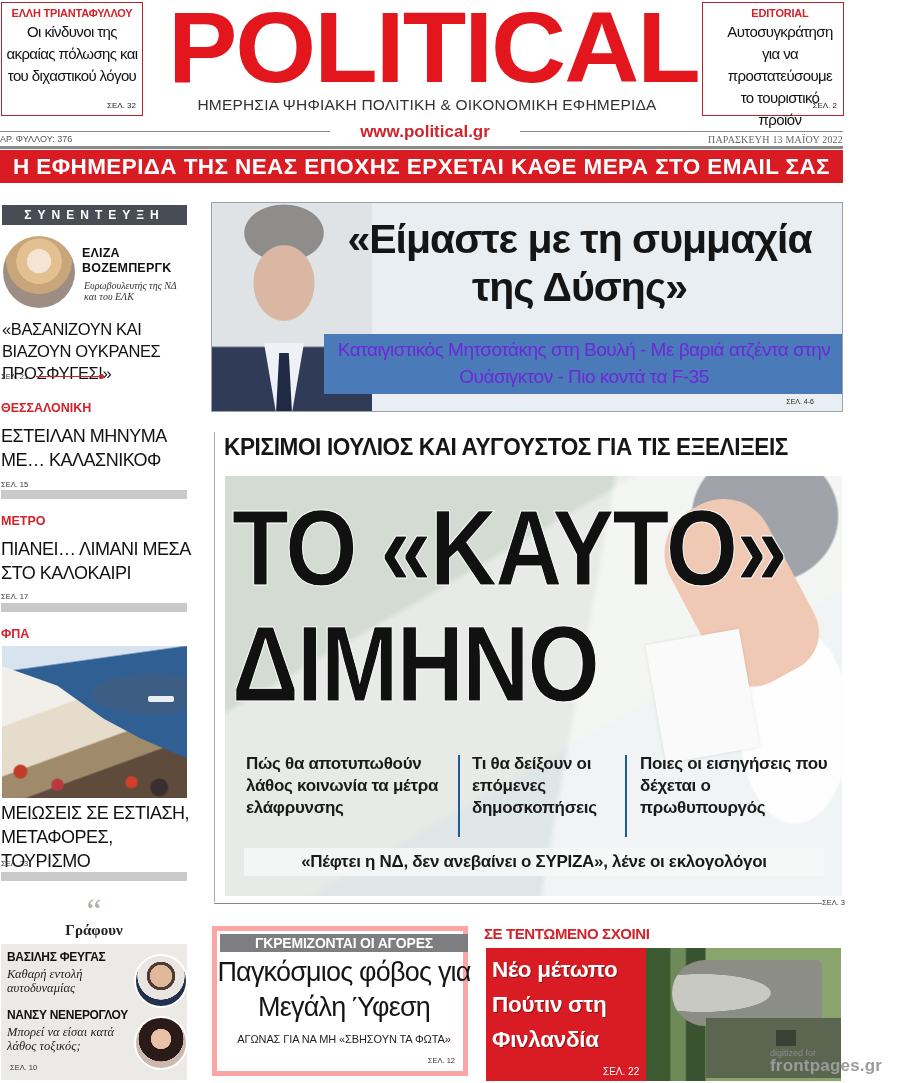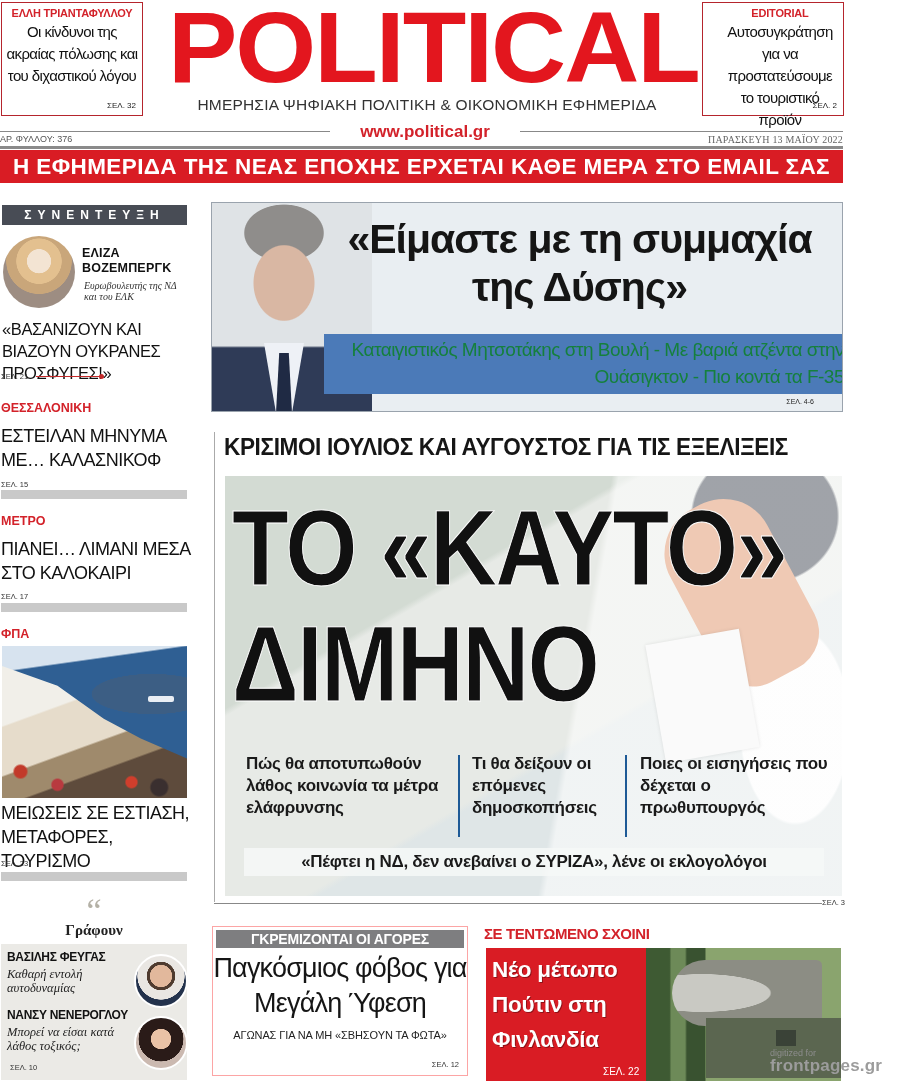--- a/index.html
+++ b/index.html
@@ -62,21 +62,21 @@
   .lead-box { position: absolute; left: 211px; top: 202px; width: 632px; height: 210px; background: #e9eef2; border: 1px solid #9aa3ad; overflow: hidden; padding-left: 28px; }
   .pm-photo { position: absolute; left: 0; top: 0; width: 160px; height: 210px;
     background:
       radial-gradient(ellipse 50px 62px at 72px 80px, #d9b7a3 0 60%, transparent 62%),
       radial-gradient(ellipse 56px 40px at 72px 30px, #8f8d8b 0 70%, transparent 72%),
       linear-gradient(180deg, #dfe3e6 0 68%, #2f3b57 69% 100%); }
   .pm-photo .collar { position: absolute; left: 52px; top: 140px; width: 40px; height: 70px; background: #eef1f6; clip-path: polygon(0 0,100% 0,70% 100%,30% 100%); }
   .pm-photo .tie { position: absolute; left: 64px; top: 150px; width: 16px; height: 60px; background: #1f2a44; clip-path: polygon(20% 0,80% 0,100% 100%,0 100%); }
   .lead-title { position: absolute; left: 105px; top: 12px; width: 525px; text-align: center; font-size: 41px; line-height: 48px; font-weight: 700; color: #151515; letter-spacing: -1px; }
   .lead-strip { position: absolute; left: 112px; top: 131px; width: 520px; height: 60px; background: #4b7ab8; }
-  .lead-sub { position: absolute; left: 112px; top: 133px; width: 520px; text-align: right; color: #15803d; font-size: 19px; line-height: 27px; letter-spacing: -0.5px; }
+  .lead-sub { position: absolute; left: 112px; top: 133px; width: 520px; text-align: center; color: #6d28d9; font-size: 19px; line-height: 27px; letter-spacing: -0.5px; }
   .lead-sel { position: absolute; right: 28px; bottom: 6px; font-size: 7px; color: #222; }
 
   
   .main-kicker { position: absolute; left: 224px; top: 433px; width: 626px; text-align: left; font-weight: 700; font-size: 24px; color: #161616; letter-spacing: -0.4px; transform: scaleX(0.94); transform-origin: left; white-space: nowrap; }
   .vert-rule { position: absolute; left: 214px; top: 432px; width: 1px; height: 470px; background: #aaa; }
   .main-photo { position: absolute; left: 225px; top: 476px; width: 617px; height: 420px; overflow: hidden;
     background:
       linear-gradient(100deg, transparent 0 56%, rgba(255,255,255,0.55) 57% 100%),
       radial-gradient(ellipse 90px 160px at 570px 250px, rgba(255,255,255,0.9) 0 60%, transparent 62%),
       radial-gradient(ellipse 120px 110px at 540px 40px, #2c3340 0 60%, transparent 62%),
@@ -85,21 +85,21 @@
   .main-photo .ballot { position: absolute; left: 430px; top: 160px; width: 95px; height: 120px; background: #fafafa; transform: rotate(-10deg); box-shadow: 0 0 4px rgba(0,0,0,0.1); }
   .big-title { position: absolute; left: 232px; top: 490px; width: 560px; color: #111; font-weight: 900; font-size: 108px; line-height: 116px; letter-spacing: -2px; font-family: "Liberation Sans", sans-serif; transform: scaleX(0.86); transform-origin: left; -webkit-text-stroke: 1px #fff; white-space: nowrap; }
   .sub-col { position: absolute; top: 753px; font-weight: 700; font-size: 17px; line-height: 22px; color: #1a1a1a; letter-spacing: -0.3px; }
   .sub-div { position: absolute; top: 755px; width: 2px; height: 82px; background: #1e5a96; }
   .quote-strip { position: absolute; left: 244px; top: 848px; width: 580px; height: 28px; background: rgba(246,248,247,0.85); }
   .quote-text { position: absolute; left: 244px; top: 849px; width: 580px; text-align: center; font-weight: 700; font-size: 17px; line-height: 26px; color: #1a1a1a; letter-spacing: -0.3px; }
   .main-bottom { position: absolute; left: 214px; top: 903px; width: 608px; height: 1px; background: #888; }
   .main-sel { position: absolute; left: 822px; top: 898px; font-size: 7.5px; color: #333; }
 
   
-  .markets-box { position: absolute; left: 212px; top: 926px; width: 256px; height: 150px; border: 1px solid #fca5a5; background: #fff; }
+  .markets-box { position: absolute; left: 212px; top: 926px; width: 256px; height: 150px; border: 5px solid #fca5a5; background: #fff; }
   .markets-kicker { position: absolute; left: 3px; top: 3px; width: 248px; height: 18px; background: #7e7e80; color: #fff; font-weight: 900; font-size: 14px; line-height: 18px; text-align: center; letter-spacing: -0.2px; }
   .markets-title { position: absolute; left: 0; top: 24px; width: 254px; text-align: center; font-size: 27px; line-height: 35px; color: #151515; letter-spacing: -0.8px; }
   .markets-sub { position: absolute; left: 0; top: 102px; width: 254px; text-align: center; font-size: 11px; color: #222; letter-spacing: -0.1px; }
   .markets-sel { position: absolute; right: 8px; bottom: 6px; font-size: 7.5px; color: #333; }
 
   .rope-kicker { position: absolute; left: 484px; top: 925px; color: #d3222a; font-weight: 900; font-size: 15px; letter-spacing: -0.4px; }
   .rope-red { position: absolute; left: 486px; top: 948px; width: 160px; height: 133px; background: #d91c24; }
   .rope-title { position: absolute; left: 492px; top: 952px; width: 155px; color: #fff; font-weight: 900; font-size: 22.5px; line-height: 35px; letter-spacing: -0.3px; text-shadow: 1px 1px 0 rgba(0,0,0,0.35); }
   .rope-sel { position: absolute; left: 603px; top: 1066px; color: #fff; font-size: 10px; }
   .missile-photo { position: absolute; left: 646px; top: 948px; width: 195px; height: 133px; overflow: hidden;

